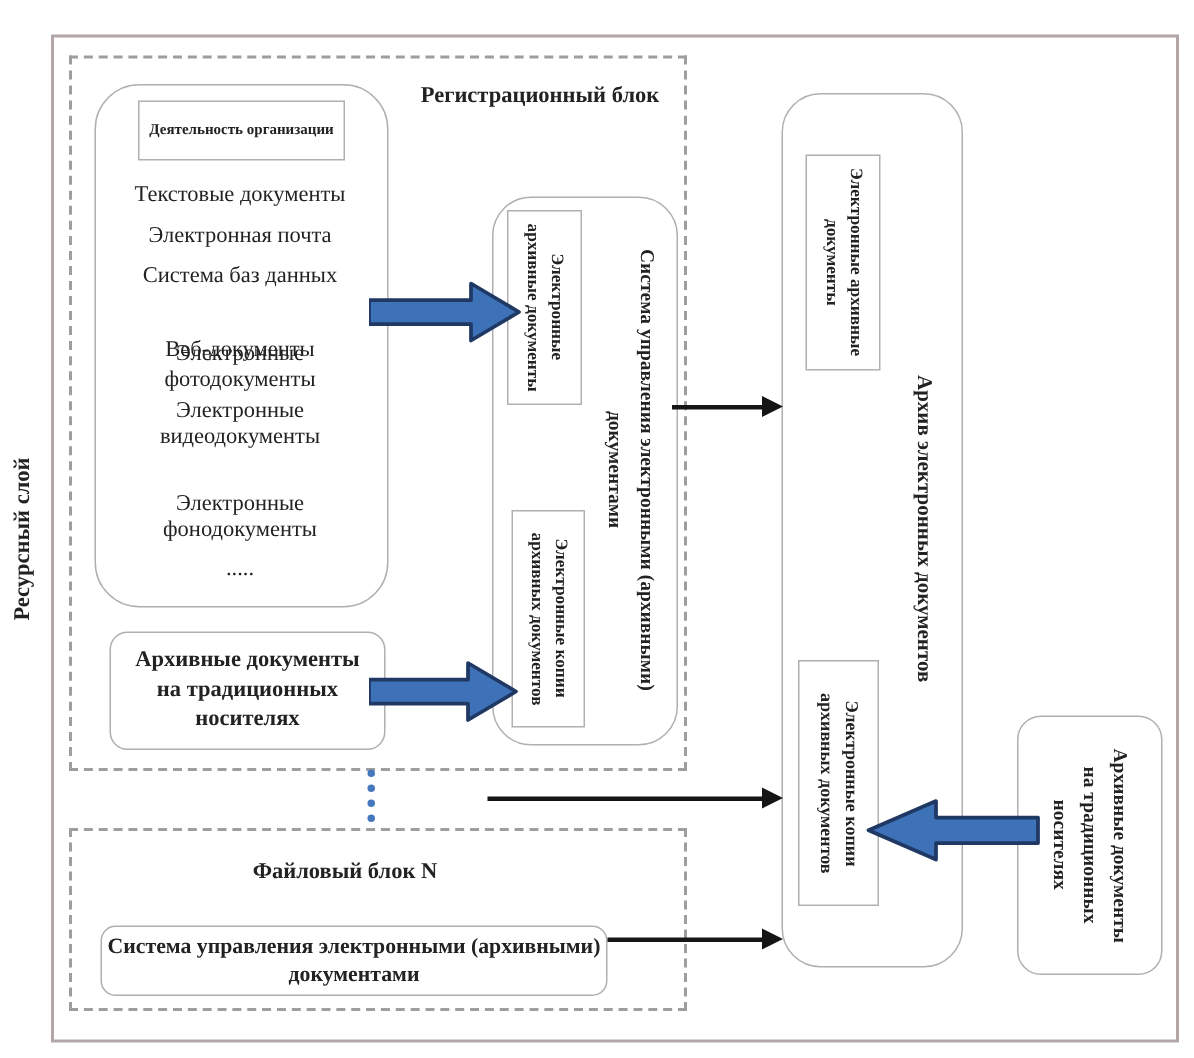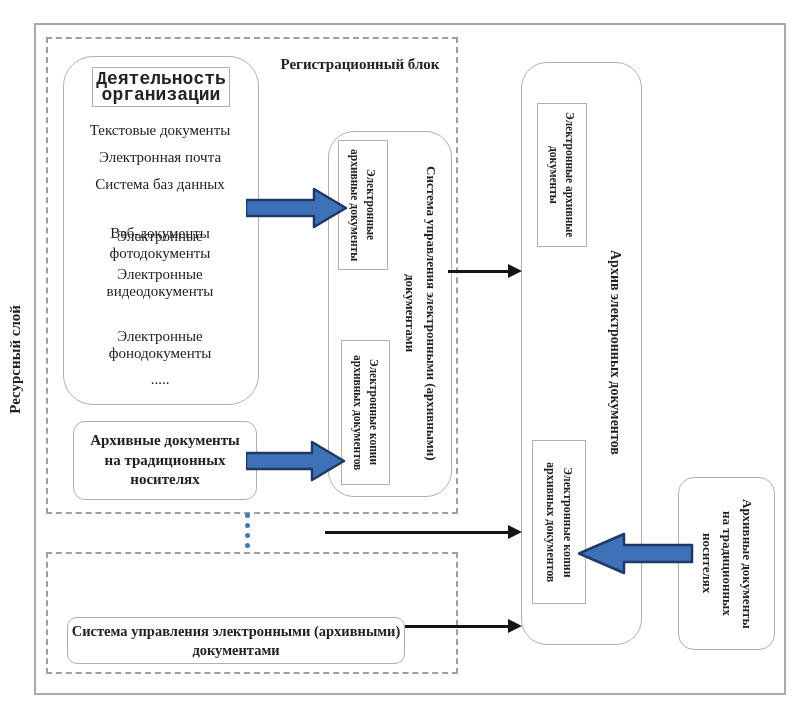--- a/index.html
+++ b/index.html
@@ -39,21 +39,21 @@
   <div class="abs frame" style="left:34px; top:23px; width:748px; height:668px;"></div>
 
   <div class="abs vwrap" style="left:0px; top:272px; width:30px; height:175px;">
     <div class="vflip" style="font-size:15px;">Ресурсный слой</div>
   </div>
 
   <div class="abs dashed" style="left:46px; top:37px; width:408px; height:473px;"></div>
   <div class="abs lbl" style="left:255px; top:56px; width:210px; text-align:center; font-size:15px;">Регистрационный блок</div>
 
   <div class="abs rbox" style="left:63px; top:56px; width:194px; height:347px; border-radius:30px;"></div>
-  <div class="abs sqbox center lbl" style="left:92px; top:67px; width:136px; height:38px; font-size:18px; line-height:16px;font-family:Liberation Mono, monospace;">Деятельность организации</div>
+  <div class="abs sqbox center lbl" style="left:92px; top:67px; width:136px; height:38px; font-size:10px; line-height:16px;">Деятельность организации</div>
 
   <div class="abs litem" style="top:122px;">Текстовые документы</div>
   <div class="abs litem" style="top:149px;">Электронная почта</div>
   <div class="abs litem" style="top:176px;">Система баз данных</div>
   <div class="abs litem" style="top:203px;margin-top:22px;">Веб-документы</div>
   <div class="abs litem" style="top:228px;">Электронные фотодокументы</div>
   <div class="abs litem" style="top:266px;">Электронные видеодокументы</div>
   <div class="abs litem" style="top:328px;">Электронные фонодокументы</div>
   <div class="abs litem" style="top:371px;">.....</div>
 
@@ -104,20 +104,21 @@
 
   <div class="abs rbox vwrap" style="left:678px; top:477px; width:95px; height:171px; border-radius:16px;">
     <div class="vtext" style="font-size:13px; line-height:20px;">
       <span>Архивные документы</span>
       <span>на традиционных</span>
       <span>носителях</span>
     </div>
   </div>
 
   <div class="abs dashed" style="left:46px; top:552px; width:408px; height:118px;"></div>
+  <div class="abs lbl" style="left:125px; top:573px; width:210px; text-align:center; font-size:15px;">Файловый блок N</div>
   <div class="abs rbox center lbl" style="left:67px; top:617px; width:336px; height:45px; border-radius:10px; font-size:14.5px; line-height:18.5px;">
     <div>
       <span style="display:block; white-space:nowrap;">Система управления электронными (архивными)</span>
       <span style="display:block;">документами</span>
     </div>
   </div>
 
   <div class="abs aline" style="left:448px; top:270px; width:62px;"></div>
   <div class="abs ahead" style="left:508px; top:264px;"></div>
 

